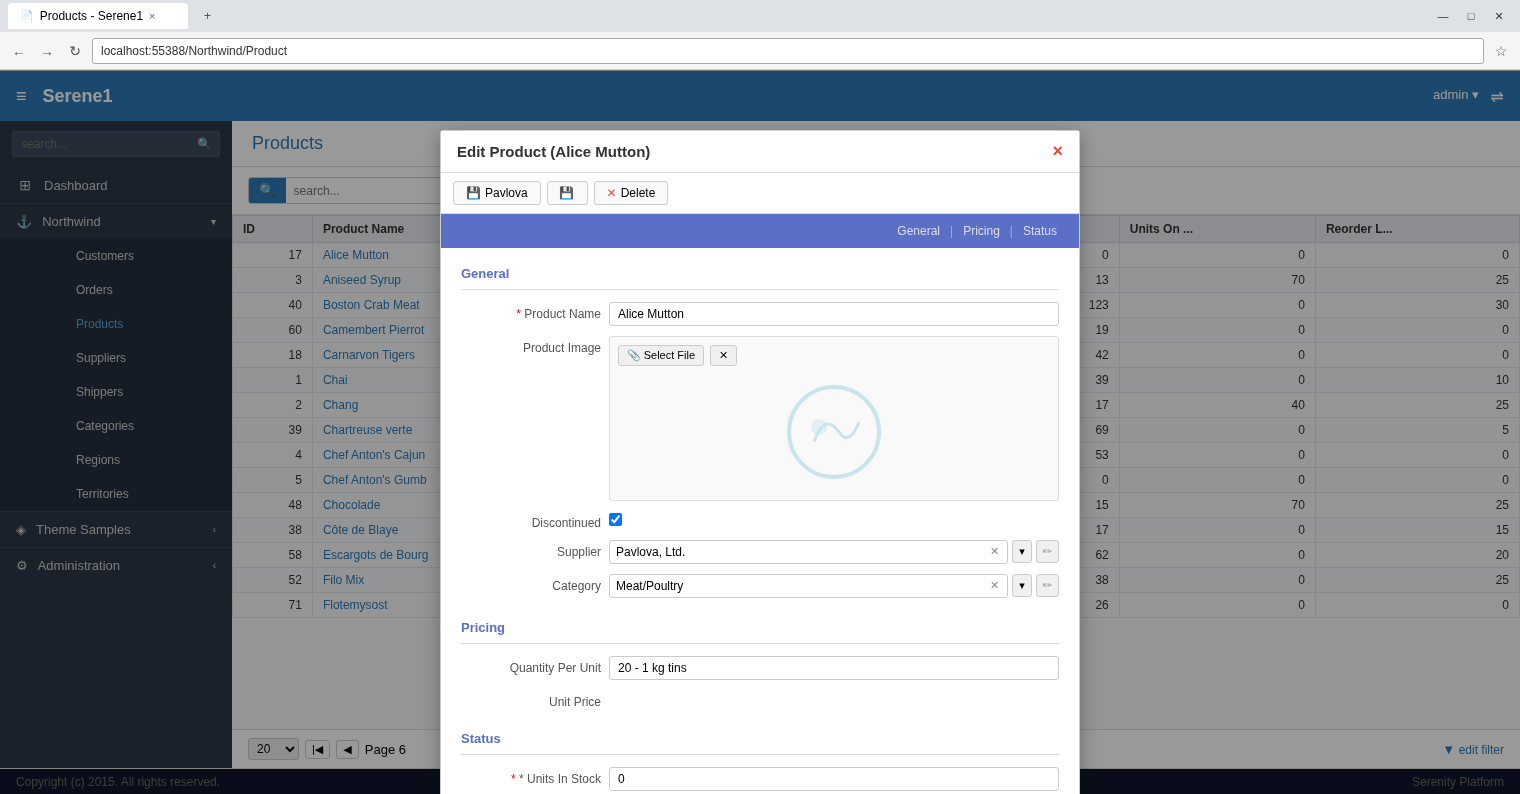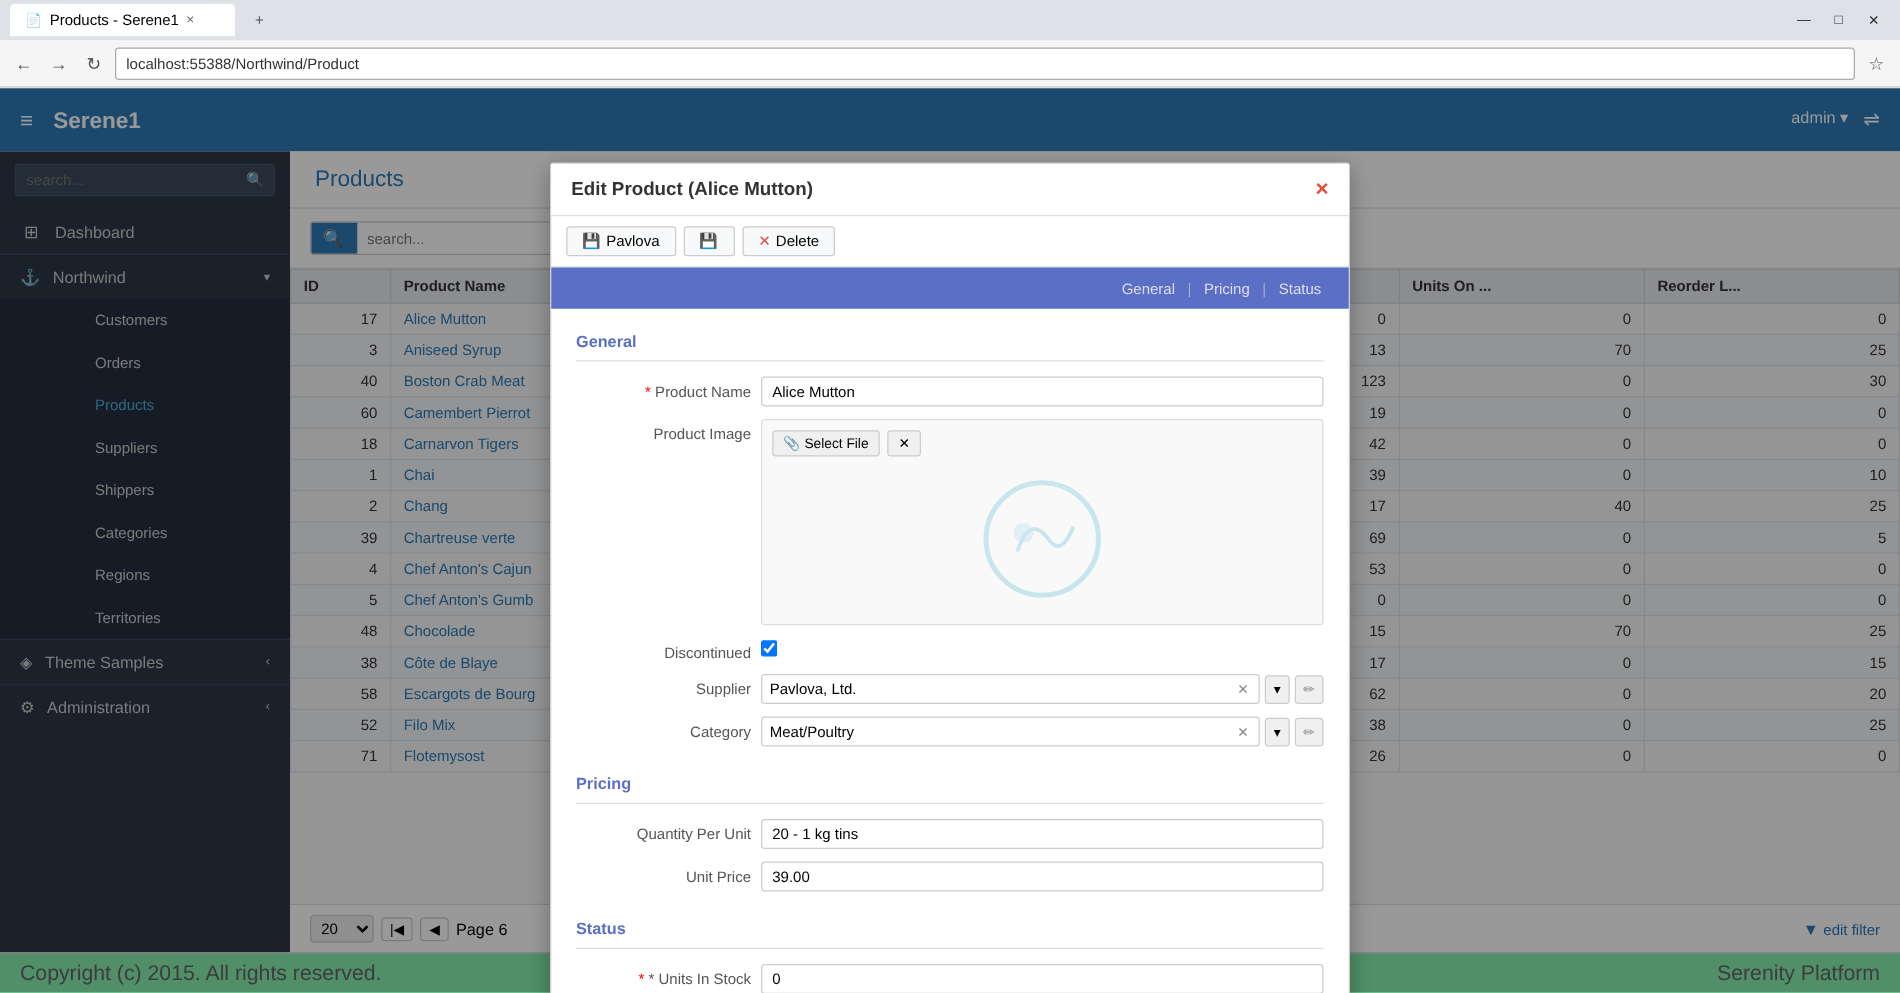--- a/index.html
+++ b/index.html
@@ -63,21 +63,21 @@
     .data-table tr:nth-child(even) td { background: #f5f7fa; }
     .data-table td a { color: #2c7bb6; text-decoration: none; }
     .data-table td.num { text-align: right; }
     .table-footer { background: white; border-top: 1px solid #ddd; padding: 8px 16px; display: flex; align-items: center; justify-content: space-between; }
     .pagination { display: flex; align-items: center; gap: 6px; }
     .page-size-select { border: 1px solid #ccc; border-radius: 3px; padding: 2px 4px; font-size: 12px; }
     .page-nav-btn { border: 1px solid #ccc; background: white; border-radius: 3px; padding: 2px 6px; cursor: pointer; font-size: 11px; }
     .edit-filter-link { color: #2c7bb6; font-size: 12px; cursor: pointer; }
 
     
-    .app-footer { background: #86efac; border-top: 1px solid #ddd; padding: 6px 16px; display: flex; justify-content: space-between; font-size: 17px; color: #666; }
+    .app-footer { background: #0f172a; border-top: 1px solid #ddd; padding: 6px 16px; display: flex; justify-content: space-between; font-size: 12px; color: #666; }
 
     
     .modal-overlay { position: fixed; top: 70px; left: 0; right: 0; bottom: 0; background: rgba(0,0,0,0.4); display: flex; align-items: flex-start; justify-content: center; padding-top: 60px; z-index: 100; }
     .modal { background: white; border: 1px solid #ccc; border-radius: 3px; width: 640px; box-shadow: 0 4px 20px rgba(0,0,0,0.3); display: flex; flex-direction: column; max-height: 680px; }
     .modal-header { background: white; border-bottom: 1px solid #ddd; padding: 10px 16px; display: flex; align-items: center; justify-content: space-between; }
     .modal-title { font-size: 15px; font-weight: 600; color: #333; }
     .modal-close { background: none; border: none; color: #e74c3c; font-size: 18px; cursor: pointer; font-weight: bold; }
     .modal-toolbar { padding: 8px 12px; border-bottom: 1px solid #ddd; display: flex; gap: 6px; }
     .modal-btn { border: 1px solid #ccc; background: #f8f9fa; padding: 4px 12px; border-radius: 3px; cursor: pointer; font-size: 12px; display: flex; align-items: center; gap: 4px; }
     .modal-btn.update { }
@@ -492,21 +492,20 @@
 
       <div class="section-title" style="margin-top:16px;">Pricing</div>
 
       <div class="form-row">
         <label class="form-label">Quantity Per Unit</label>
         <input class="form-control" type="text" value="20 - 1 kg tins" style="">
       </div>
 
       <div class="form-row">
         <label class="form-label">Unit Price</label>
-        <input class="form-control" type="text" value="39.00" style="">
       </div>
 
       <div class="section-title" style="margin-top:16px;">Status</div>
 
       <div class="form-row">
         <label class="form-label required">* Units In Stock</label>
         <input class="form-control" type="text" value="0" style="">
       </div>
     </div>
   </div>

